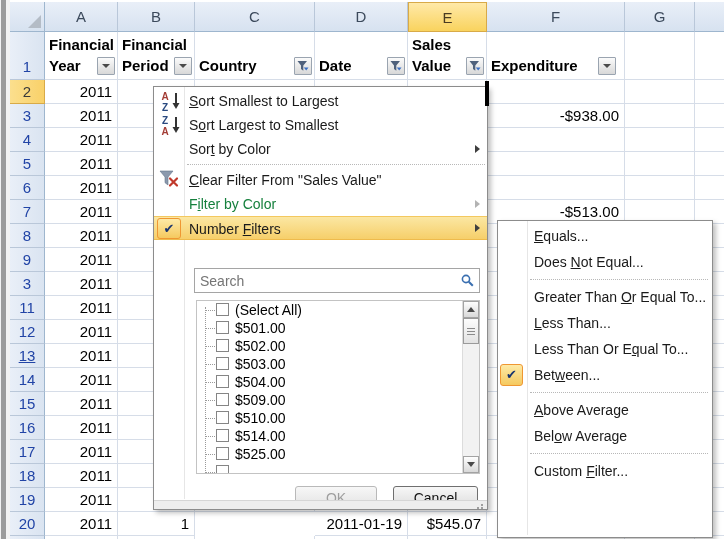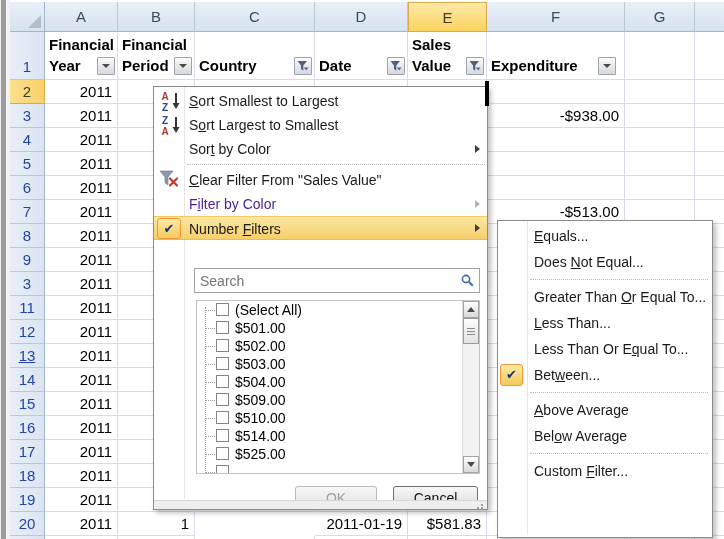--- a/index.html
+++ b/index.html
@@ -39,21 +39,21 @@
   .ddtri{width:0;height:0;border-left:4px solid transparent;border-right:4px solid transparent;border-top:4px solid #4a4a4a}
   #active-bar{position:absolute;left:485px;top:81px;width:4px;height:25px;background:#000;z-index:8}
   
   #filter-menu{position:absolute;left:153px;top:86px;width:335px;height:424px;background:#fff;
         border:1px solid #8c8c8c;box-shadow:3px 3px 5px rgba(0,0,0,.25);z-index:5}
   .gutter-line{position:absolute;left:30px;top:0;bottom:10px;width:1px;background:#e6e6e6}
   .gutter-line.sub{left:29px;bottom:2px}
   #menu-items{position:relative;padding-top:2px}
   .mi{position:relative;height:24px;line-height:22px;font-size:14px;color:#1a1a1a;
       padding:1px 18px 0 35px;white-space:nowrap}
-  .mi.dis{color:#4c1d95}
+  .mi.dis{color:#15803d}
   .mi.hl{background:linear-gradient(180deg,#fbe7a3,#f6cf6a);border-top:1px solid #f3c85f;border-bottom:1px solid #eebb4d}
   .arrow{position:absolute;right:7px;top:50%;margin-top:-4px;width:0;height:0;
       border-left:5px solid #3f3f3f;border-top:4px solid transparent;border-bottom:4px solid transparent}
   .dis .arrow{border-left-color:#b3b3b3}
   .msep{border-top:1px dotted #b8b8b8;margin:3px 2px 3px 33px;height:0}
   .gict{position:absolute;left:4px;top:1px;width:24px;height:22px}
   .checkbox-ic{position:absolute;left:3px;top:1px;width:24px;height:21px;border:1px solid #ef9732;border-radius:3px;
       background:linear-gradient(180deg,#fdeaa6,#f5c95f);color:#17336e;font-size:13px;font-weight:bold;
       text-align:center;line-height:19px}
   
@@ -329,21 +329,21 @@
       <div class="cell num" style="left: 315px; top: 488px; width: 93px;"></div>
       <div class="cell num" style="left: 408px; top: 488px; width: 79px;"></div>
       <div class="cell num" style="left: 487px; top: 488px; width: 138px;"></div>
       <div class="cell num" style="left: 625px; top: 488px; width: 70px;"></div>
       <div class="cell num" style="left: 695px; top: 488px; width: 30px;"></div>
       <div class="rh" style="top: 512px;">20</div>
       <div class="cell num" style="left: 45px; top: 512px; width: 73px;">2011</div>
       <div class="cell num" style="left: 118px; top: 512px; width: 77px;">1</div>
       <div class="cell txt" style="left: 195px; top: 536px; width: 120px;">United States</div>
       <div class="cell num" style="left: 315px; top: 512px; width: 93px;">2011-01-19</div>
-      <div class="cell num" style="left: 408px; top: 512px; width: 79px;">$581.83</div>
+      <div class="cell num" style="left: 408px; top: 512px; width: 79px;">$545.07</div>
       <div class="cell num" style="left: 487px; top: 512px; width: 138px;"></div>
       <div class="cell num" style="left: 625px; top: 512px; width: 70px;"></div>
       <div class="cell num" style="left: 695px; top: 512px; width: 30px;"></div>
       <div class="rh" style="top: 536px;"></div>
       <div class="cell num" style="left: 45px; top: 536px; width: 73px;"></div>
       <div class="cell num" style="left: 118px; top: 536px; width: 77px;"></div>
       <div class="cell txt" style="left: 195px; top: 536px; width: 120px;"></div>
       <div class="cell num" style="left: 315px; top: 536px; width: 93px;"></div>
       <div class="cell num" style="left: 408px; top: 536px; width: 79px;"></div>
       <div class="cell num" style="left: 487px; top: 536px; width: 138px;"></div>

